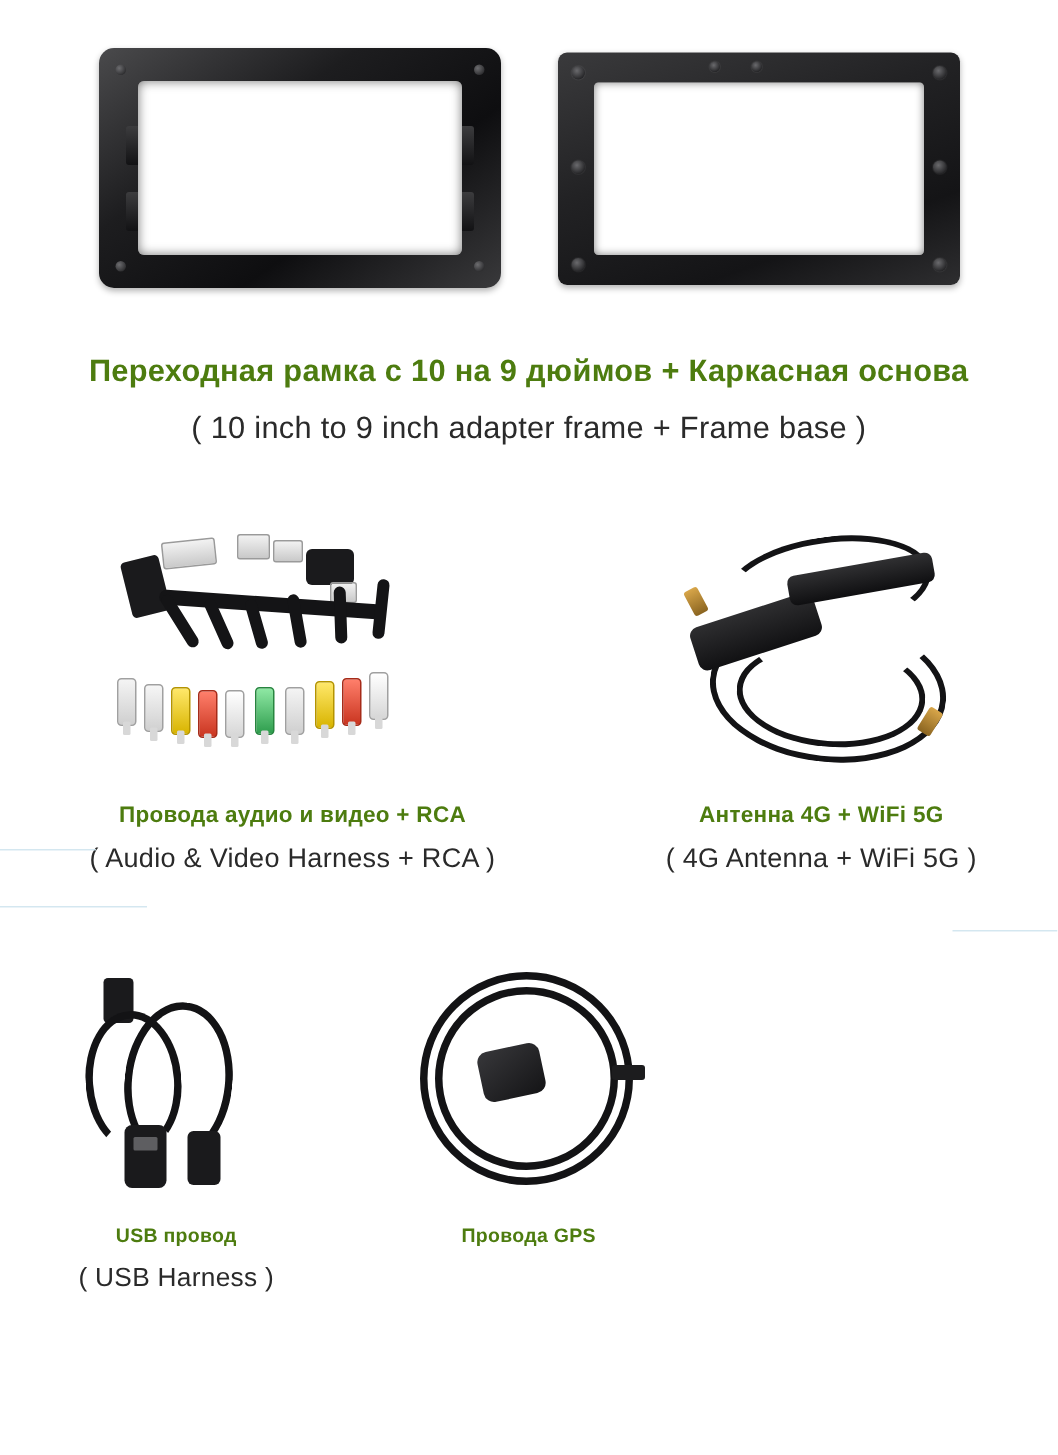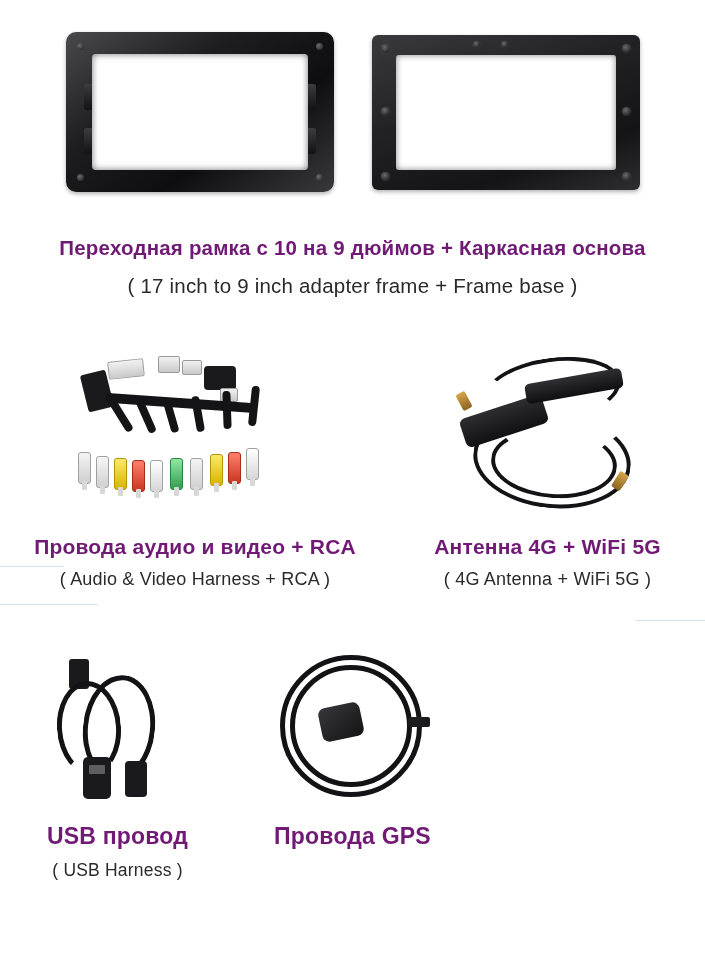--- a/index.html
+++ b/index.html
@@ -103,21 +103,21 @@
   .frame-b .hole.h4 { right: 9px;  bottom: 9px; }
   .frame-b .hole.h5 { left: 9px;   top: 50%; margin-top: -5px; }
   .frame-b .hole.h6 { right: 9px;  top: 50%; margin-top: -5px; }
   .frame-b .hole.h7 { left: 50%;   top: 6px; margin-left: -5px; width: 7px; height: 7px;}
   .frame-b .hole.h8 { left: 38%;   top: 6px; width: 7px; height: 7px;}
 
   
   .cap-ru {
     text-align: center;
     font-weight: bold;
-    color: #701a75;
+    color: #4d7c0f;
     letter-spacing: .2px;
   }
   .cap-en {
     text-align: center;
     color: #2a2a2a;
     letter-spacing: .2px;
   }
   .sec1 .cap-ru { font-size: 20.5px; margin-top: 34px; }
   .sec1 .cap-en { font-size: 20.5px; margin-top: 14px; }
 
@@ -132,21 +132,21 @@
     align-items: center;
   }
   .col2-left  { width: 390px; }
   .col2-right { width: 315px; }
   .art-box {
     display: flex;
     align-items: center;
     justify-content: center;
   }
   .sec2 .art-box { height: 185px; }
-  .sec2 .cap-ru { font-size: 21px; margin-top: 6px; text-align: right; }
+  .sec2 .cap-ru { font-size: 15px; margin-top: 6px; text-align: right; }
   .sec2 .cap-en { font-size: 18px; margin-top: 10px; }
 
   
   .harness { position: relative; width: 250px; height: 165px; }
   .harness .blk {
     position: absolute;
     background: #1a1a1c;
     border-radius: 3px;
   }
   .harness .conn {
@@ -197,21 +197,21 @@
     border-radius: 50%;
   }
 
   
   .sec3 {
     margin-top: 54px;
     display: flex;
   }
   .col3 { width: 235px; display: flex; flex-direction: column; align-items: center; }
   .sec3 .art-box { height: 175px; }
-  .sec3 .cap-ru { font-size: 23px; margin-top: 4px; }
+  .sec3 .cap-ru { font-size: 13px; margin-top: 4px; }
   .sec3 .cap-en { font-size: 17.5px; margin-top: 10px; }
 
   
   .usb { position: relative; width: 150px; height: 165px; }
   .usb .cable {
     position: absolute;
     border: 5px solid #131315;
     border-radius: 50%;
     border-color: #131315 transparent transparent transparent;
   }
@@ -319,21 +319,21 @@
         <div class="hole h4"></div>
         <div class="hole h5"></div>
         <div class="hole h6"></div>
         <div class="hole h7"></div>
         <div class="hole h8"></div>
       </div>
 
     </div>
 
     <div class="cap-ru">Переходная рамка с 10 на 9 дюймов + Каркасная основа</div>
-    <div class="cap-en">( 17 inch to 9 inch adapter frame + Frame base )</div>
+    <div class="cap-en">( 10 inch to 9 inch adapter frame + Frame base )</div>
   </div>
 
   <div class="section sec2">
 
     <div class="col col2-left">
       <div class="art-box">
         <div class="harness">
 
           <div class="blk" style="left:14px;top:18px;width:26px;height:38px;transform:rotate(-14deg);"></div>
           <div class="conn" style="left:38px;top:6px;width:34px;height:16px;transform:rotate(-6deg);"></div>

